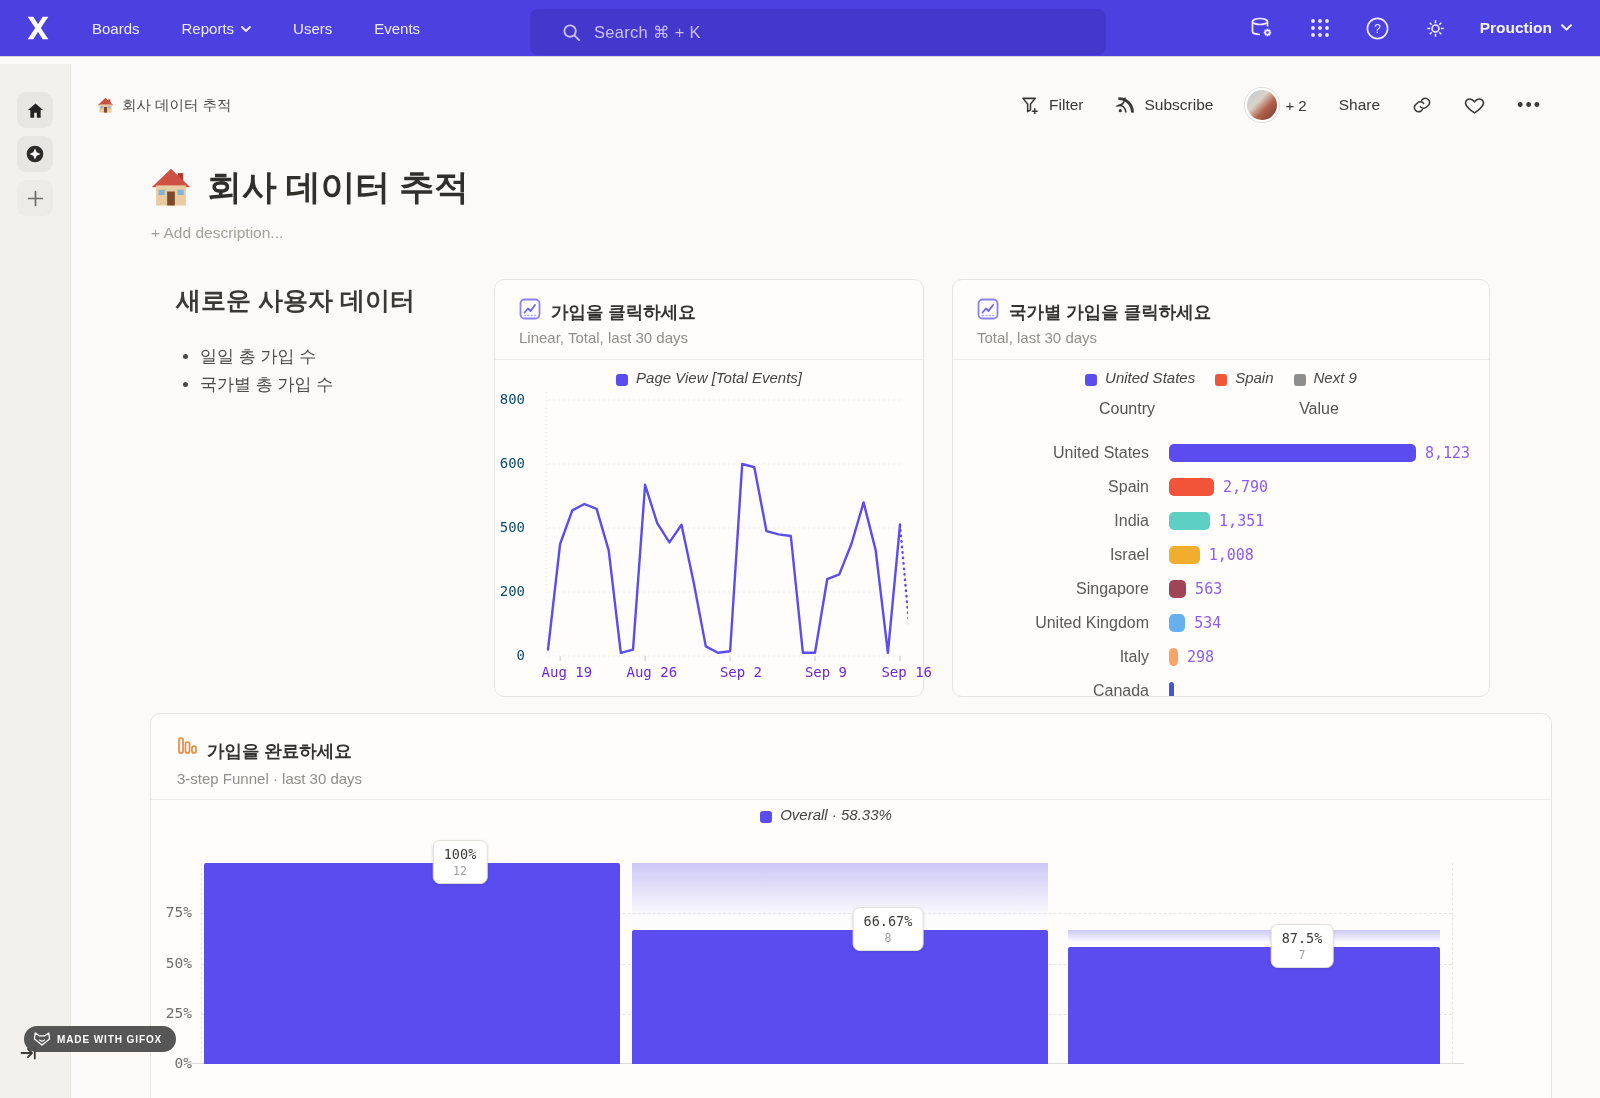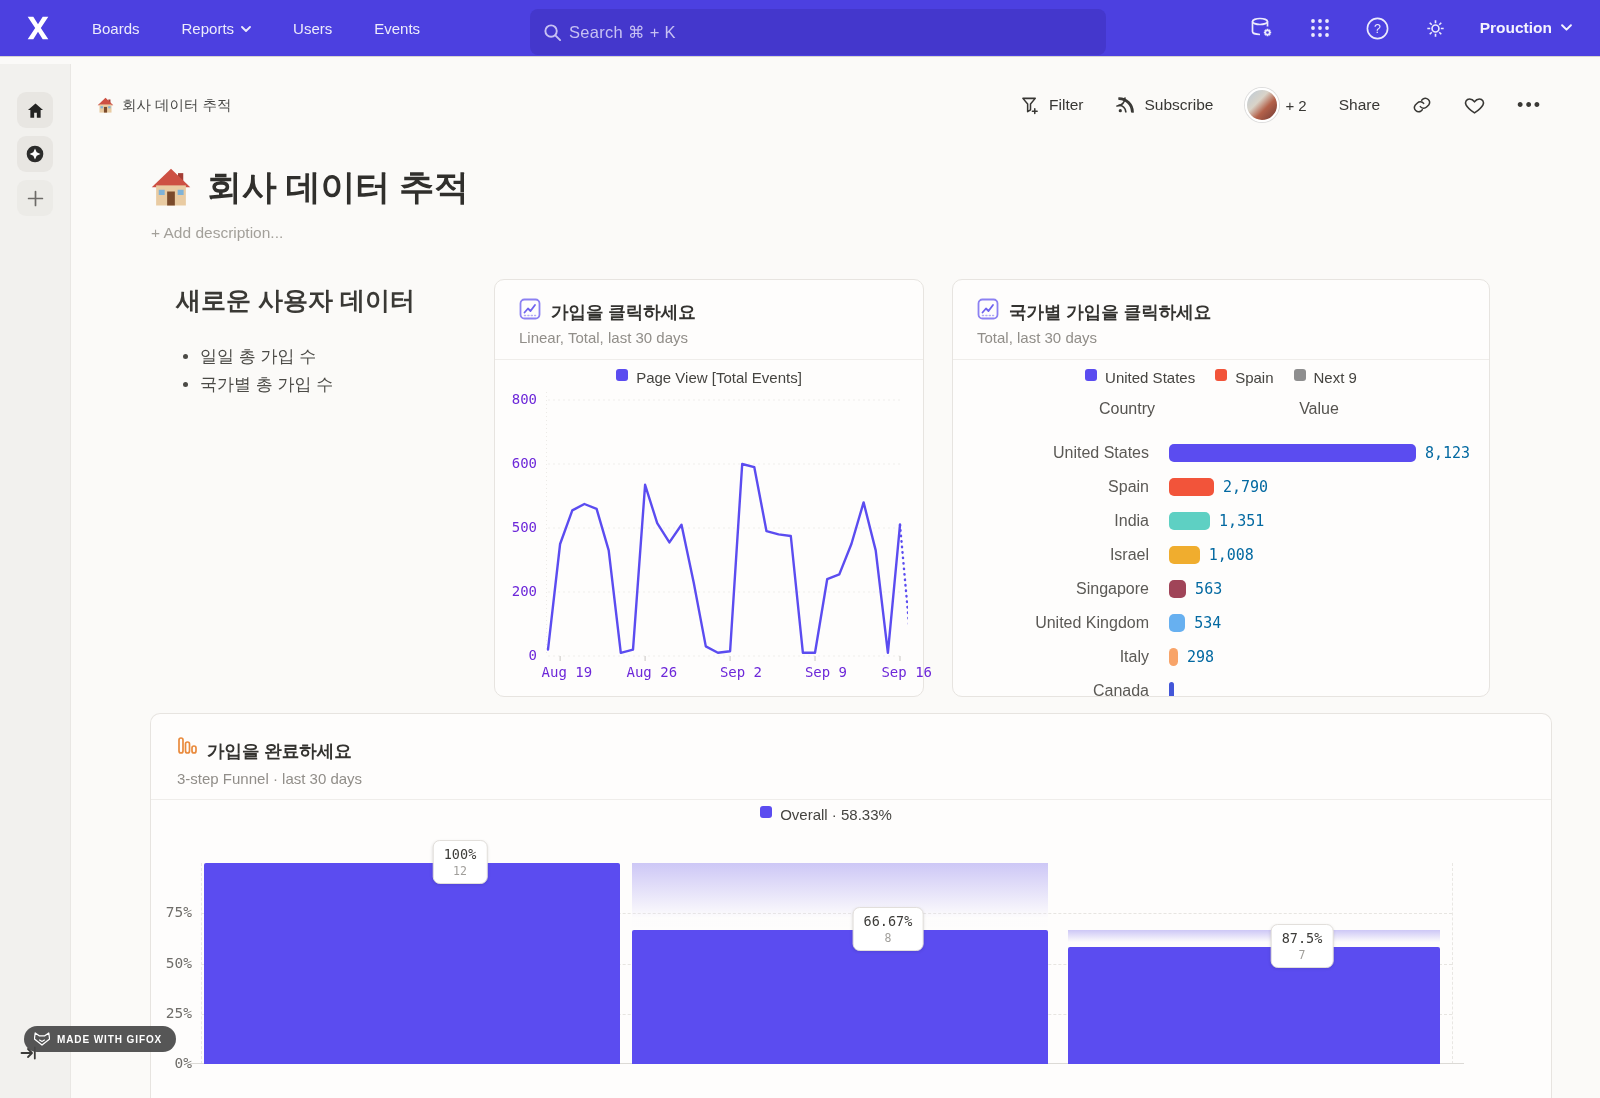--- a/index.html
+++ b/index.html
@@ -9,21 +9,21 @@
 
   
   .nav{position:absolute;top:0;left:0;right:0;height:56px;background:#4c40e0;display:flex;
        align-items:center;padding:0 28px 0 22px;box-sizing:border-box;z-index:20;
        box-shadow:0 1px 0 rgba(0,0,0,.15);}
   .logo{width:32px;height:32px;display:flex;align-items:center;justify-content:center;cursor:pointer;}
   .nav-items{display:flex;align-items:center;gap:42px;margin-left:38px;}
   .nav-item{color:#ecebfb;font-size:15px;font-weight:500;display:flex;align-items:center;gap:7px;cursor:pointer;}
   .nav-item svg{margin-top:2px;}
   .search{position:absolute;left:530px;top:9px;width:576px;height:46px;background:#4437cc;border-radius:8px;
-          display:flex;align-items:center;gap:7px;padding:0 13px;box-sizing:border-box;cursor:text;}
+          display:flex;align-items:center;gap:13px;padding:0 32px;box-sizing:border-box;cursor:text;}
   .search span{color:#c7c1f3;font-size:16.5px;letter-spacing:.3px;}
   .nav-right{margin-left:auto;display:flex;align-items:center;gap:30px;}
   .icon-btn{width:28px;height:28px;display:flex;align-items:center;justify-content:center;cursor:pointer;}
   .project{display:flex;align-items:center;gap:9px;color:#f4f3fd;font-size:15.5px;font-weight:600;cursor:pointer;}
 
   
   .sidebar{position:absolute;top:64px;left:0;bottom:0;width:70px;background:#f2f1ee;border-right:1px solid #e9e7e4;}
   .side-btn{position:absolute;left:17px;width:36px;height:36px;border-radius:9px;background:#e8e6e2;
             display:flex;align-items:center;justify-content:center;cursor:pointer;}
   .expand{position:absolute;left:20px;top:980px;cursor:pointer;}
@@ -49,42 +49,42 @@
   .text-widget ul{margin:26px 0 0 0;padding-left:24px;}
   .text-widget li{font-size:17px;color:#4b4a46;line-height:28px;}
 
   
   .card{position:absolute;background:#fefdfc;border:1px solid #e7e4e0;border-radius:10px;box-sizing:border-box;}
   .card-icon{position:absolute;left:24px;top:18px;}
   .card-title{position:absolute;left:56px;top:20px;font-size:17.5px;font-weight:700;color:#343330;}
   .card-sub{position:absolute;left:24px;top:49px;font-size:15px;color:#918e89;}
   .card-div{position:absolute;left:0;right:0;top:79px;height:1px;background:#efedea;}
   .legend{position:absolute;display:flex;justify-content:center;gap:20px;}
-  .lg-item{display:inline-flex;align-items:flex-start;gap:8px;cursor:pointer;}
+  .lg-item{display:inline-flex;align-items:flex-end;gap:8px;cursor:pointer;font-style:italic;}
   .lg-sq{width:12px;height:12px;border-radius:3px;display:inline-block;}
   .lg-item b{font-weight:400;font-size:15px;color:#454440;}
 
   
   #line-card{left:494px;top:279px;width:430px;height:418px;}
   #line-legend{left:0;right:0;top:89px;}
-  #line-ylabels span{position:absolute;right:0;width:40px;text-align:right;font-size:14px;color:#6d28d9;}
+  #line-ylabels span{position:absolute;right:12px;width:40px;text-align:right;font-size:14px;color:#0c4a6e;}
   #line-ylabels{position:absolute;left:2px;top:104px;width:40px;height:290px;}
   #line-area{position:absolute;left:51px;top:104px;width:362px;height:290px;}
   #line-area svg{position:absolute;left:0;top:0;}
   .xlab{position:absolute;width:64px;text-align:right;font-size:14px;color:#6d28d9;top:280px;}
 
   
   #country-card{left:952px;top:279px;width:538px;height:418px;overflow:hidden;}
   #country-legend{left:0;right:0;top:89px;}
   .col-head{position:absolute;top:120px;font-size:16px;color:#55534f;width:160px;text-align:center;}
   #country-rows{position:absolute;left:24px;right:8px;top:156px;}
   .c-row{display:flex;align-items:center;height:34px;}
   .c-label{width:172px;text-align:right;font-size:16px;color:#5b5955;}
   .c-bar{height:18px;border-radius:5px;margin-left:20px;flex:none;}
-  .c-val{margin-left:9px;font-size:15px;color:#0369a1;}
+  .c-val{margin-left:9px;font-size:15px;color:#8b5cf6;}
 
   
   #funnel-card{left:150px;top:713px;width:1402px;height:400px;border-bottom:none;border-radius:10px 10px 0 0;}
   #funnel-card .card-icon{top:22px;left:26px;}
   #funnel-card .card-title{top:25px;}
   #funnel-card .card-sub{left:26px;top:56px;}
   #funnel-card .card-div{top:85px;}
   #funnel-legend{left:50px;width:1250px;top:92px;}
   #funnel-plot{position:absolute;left:50px;top:149px;width:1250px;height:201px;
                border-left:1px dashed #e9e7e3;border-right:1px dashed #e9e7e3;}

